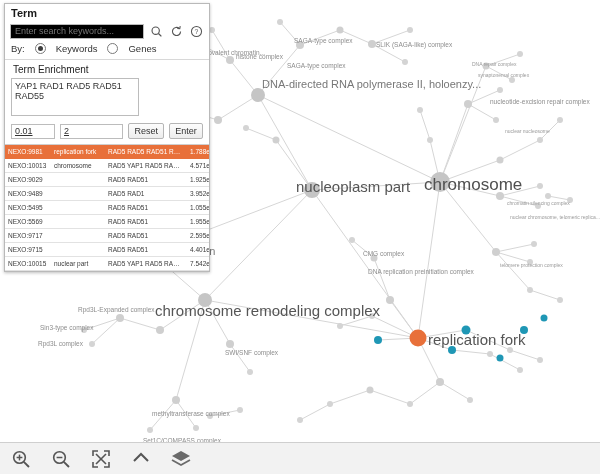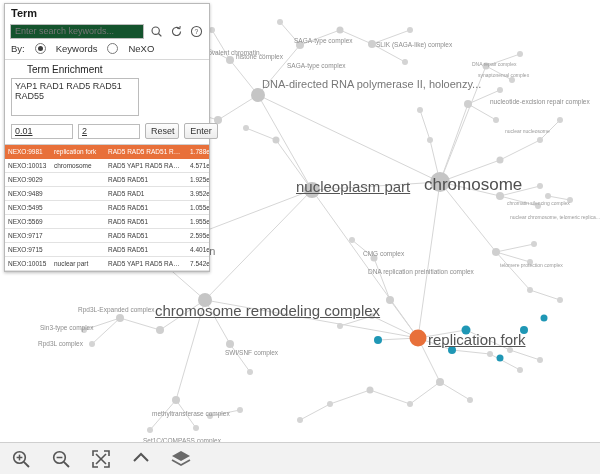--- a/index.html
+++ b/index.html
@@ -30,21 +30,20 @@
   }
   .netlabel {
     position: absolute;
     color: #6e6e6e;
     white-space: nowrap;
     pointer-events: none;
   }
   .netlabel.big {
     font-size: 15px;
     color: #555;
-    text-decoration: underline;
   }
   .netlabel.huge {
     font-size: 17px;
     color: #4f4f4f;
   }
   .netlabel.mid {
     font-size: 11px;
     color: #777;
   }
   .netlabel.small {
@@ -76,21 +75,21 @@
   .panel-row {
     display: flex;
     align-items: center;
     padding: 2px 5px;
     gap: 4px;
   }
   #search-input {
     flex: 1;
     height: 15px;
     border: 1px solid #bcbcbc;
-    background: #14532d;
+    background: #000000;
     font-size: 9px;
     color: #9b9b9b;
     padding: 0 4px;
     box-sizing: border-box;
     font-family: "Liberation Sans", sans-serif;
   }
   .icon-btn {
     width: 16px; height: 16px;
     display: inline-flex;
     align-items: center; justify-content: center;
@@ -128,21 +127,21 @@
     width: 5px; height: 5px;
     border-radius: 50%;
     background: #3d3d3d;
   }
   .divider {
     height: 1px;
     background: #d8d8d8;
     margin: 1px 0 0 0;
   }
   .section-title {
-    padding: 4px 6px 3px 22px;
+    padding: 4px 6px 3px 8px;
     font-size: 10px;
     color: #222;
   }
   #term-area {
     margin: 0 6px 5px 6px;
     height: 38px;
     border: 1px solid #bcbcbc;
     background: #fff;
     font-size: 9px;
     color: #333;
@@ -151,21 +150,21 @@
     resize: none;
     font-family: "Liberation Sans", sans-serif;
   }
   .ctrl-row {
     display: flex;
     align-items: center;
     gap: 5px;
     padding: 0 6px 5px 6px;
   }
   .num-input {
-    width: 62px;
+    width: 44px;
     height: 15px;
     border: 1px solid #bcbcbc;
     font-size: 9px;
     padding: 4px 3px;
     box-sizing: border-box;
     font-family: "Liberation Sans", sans-serif;
     color: #333;
     text-decoration: underline;
   }
   .num-input.wide { flex: 1; }
@@ -463,21 +462,21 @@
     </div>
 
     <div class="by-row">
       <span>By:</span>
       <span class="radio checked">
         <span class="dot"></span>
         <span>Keywords</span>
       </span>
       <span class="radio">
         <span class="dot"></span>
-        <span>NeXO</span>
+        <span>Genes</span>
       </span>
     </div>
 
     <div class="divider"></div>
 
     <div class="section-title">Term Enrichment</div>
     <textarea id="term-area" style="">YAP1 RAD1 RAD5 RAD51 RAD55</textarea>
 
     <div class="ctrl-row">
       <input class="num-input" type="text" value="0.01" style="">

